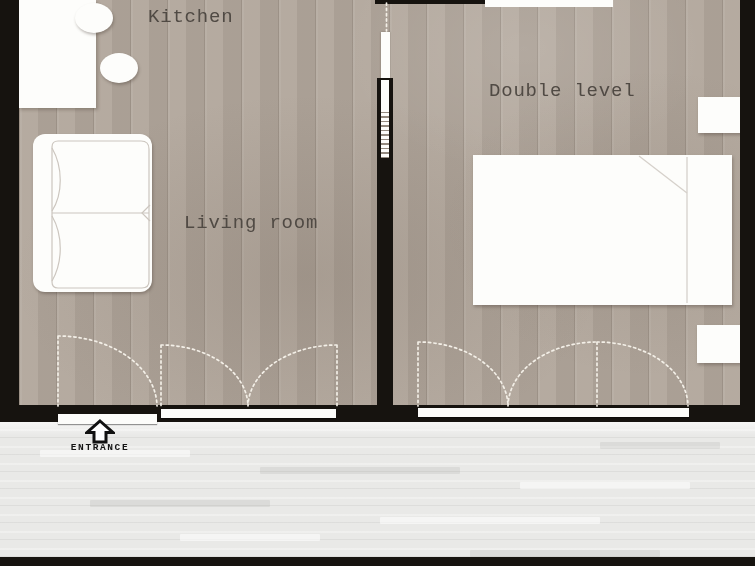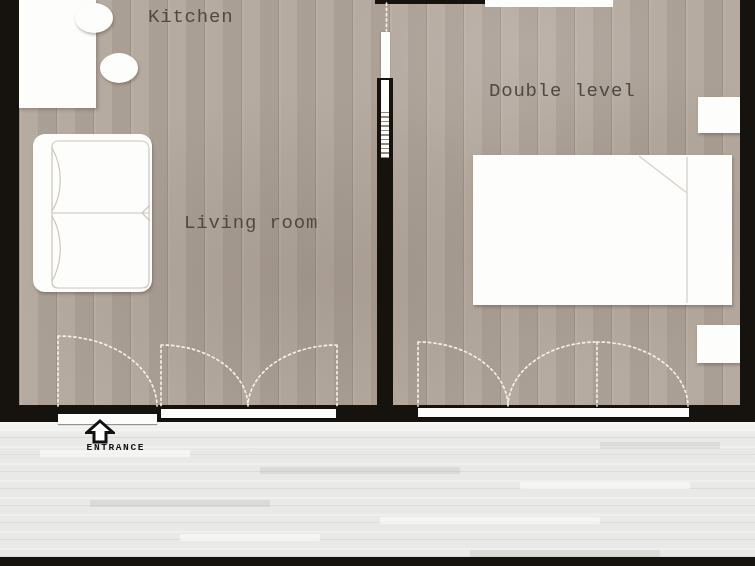--- a/index.html
+++ b/index.html
@@ -77,21 +77,21 @@
   .streak{position:absolute;height:7px;border-radius:1px;}
   .streak.light{background:rgba(255,255,255,0.55);}
   .streak.dark{background:rgba(120,120,118,0.12);}
   
   .room-label{position:absolute;z-index:7;color:var(--label);font-size:19px;
     letter-spacing:0.8px;white-space:nowrap;}
   .label-kitchen{left:148px;top:6px;}
   .label-living{left:172px;top:212px;margin-left:12px;}
   .label-double{left:489px;top:80px;}
   .label-street{left:287px;top:532px;color:#474747;letter-spacing:0.5px;z-index:7;}
-  .entrance-label{position:absolute;left:55px;top:442px;width:90px;text-align:right;
+  .entrance-label{position:absolute;left:55px;top:442px;width:90px;text-align:center;
     z-index:7;color:#141414;font-size:9.5px;font-weight:bold;letter-spacing:1.6px;}
   .entrance-arrow{position:absolute;left:85px;top:419px;z-index:7;}
   
   .watermark{
     position:absolute;left:50%;top:290px;transform:translate(-50%,-50%);
     z-index:6;white-space:nowrap;font-weight:bold;font-size:42px;letter-spacing:1px;
     color:var(--watermark);opacity:0.45;
     text-shadow:1px 2px 2px rgba(86,74,62,0.8), -1px -1px 1px rgba(255,255,255,0.6);
   }
 </style>

